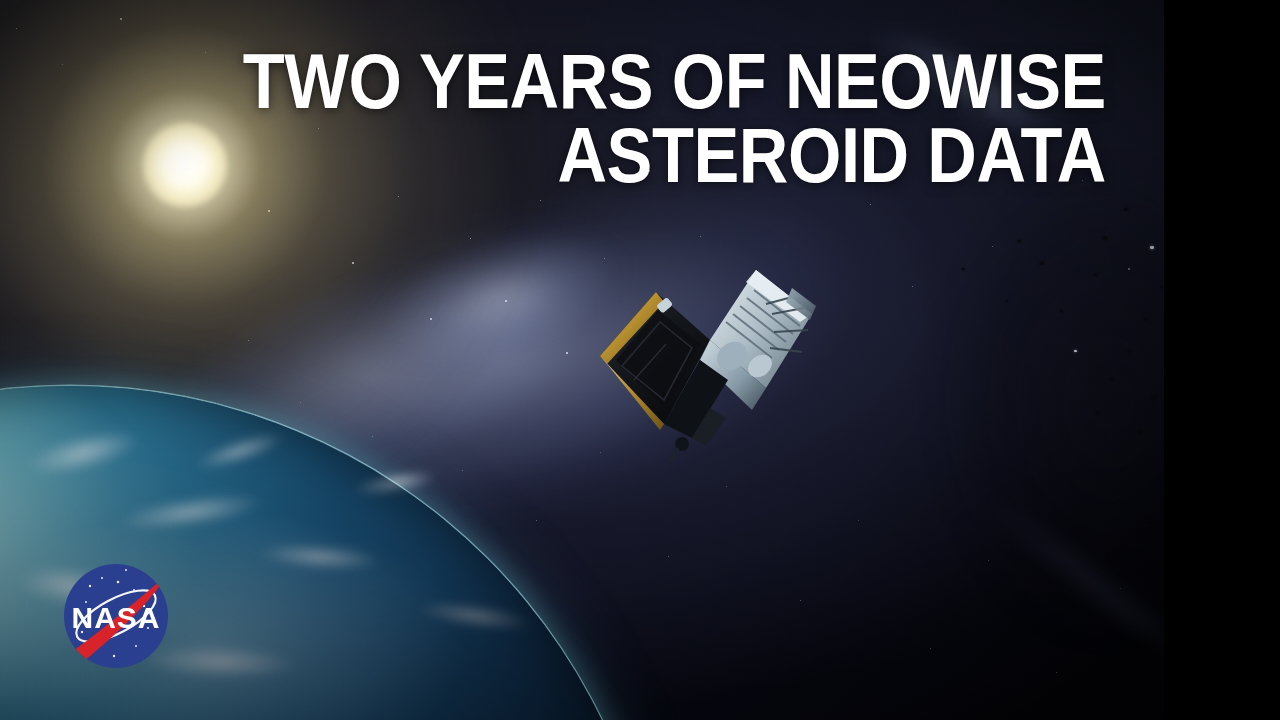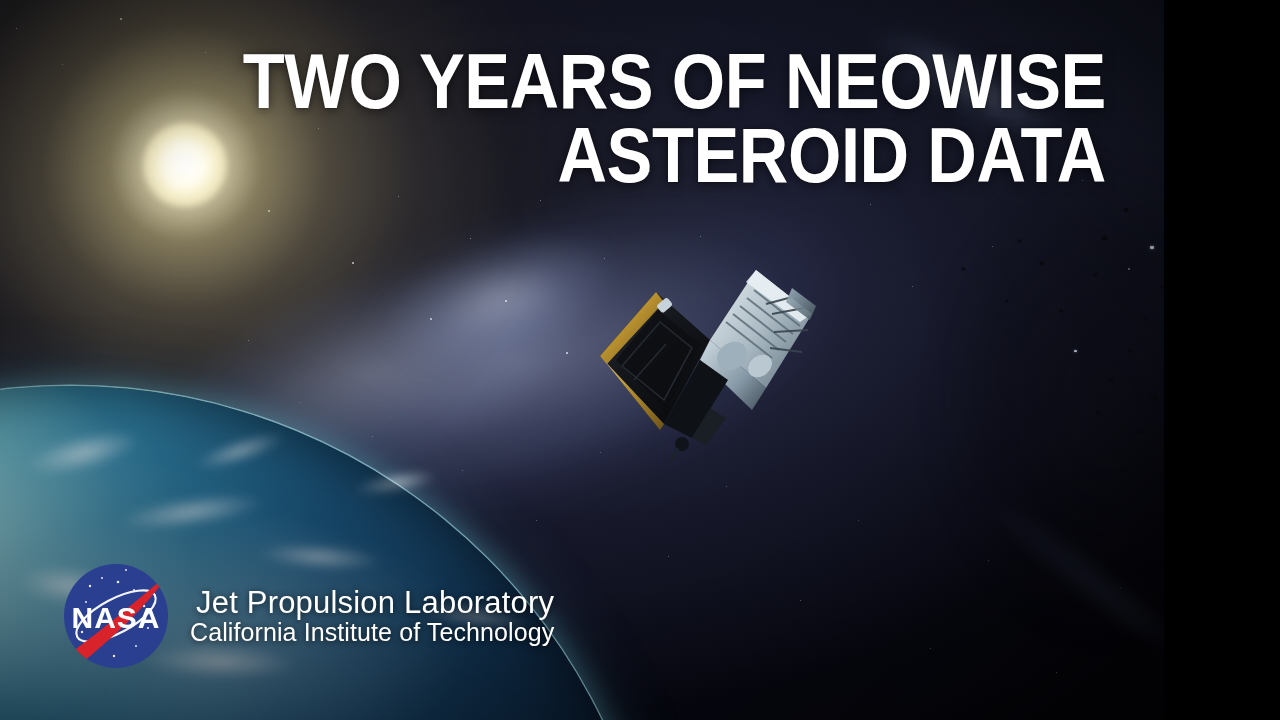--- a/index.html
+++ b/index.html
@@ -469,19 +469,15 @@
           <circle cx="70" cy="14" r="1"></circle>
         </g>
 
         <ellipse cx="60" cy="60" rx="44" ry="17" transform="rotate(-28 60 60)" fill="none" stroke="#ffffff" stroke-width="2.2" opacity="0.95"></ellipse>
 
         <path d="M4,104 C34,84 70,54 112,18 C96,44 62,78 22,110 Z" fill="#d8232a"></path>
 
         <text x="60" y="72" text-anchor="middle" font-family="&quot;Liberation Sans&quot;, sans-serif" font-size="30" font-weight="700" fill="#ffffff" letter-spacing="1">NASA</text>
       </g>
     </svg>
-    <div id="jpl-text">
-      <span id="jpl-line1">Jet Propulsion Laboratory</span>
-      <span id="jpl-line2">California Institute of Technology</span>
-    </div>
   </div>
 
 </div>
 
 </body></html>

